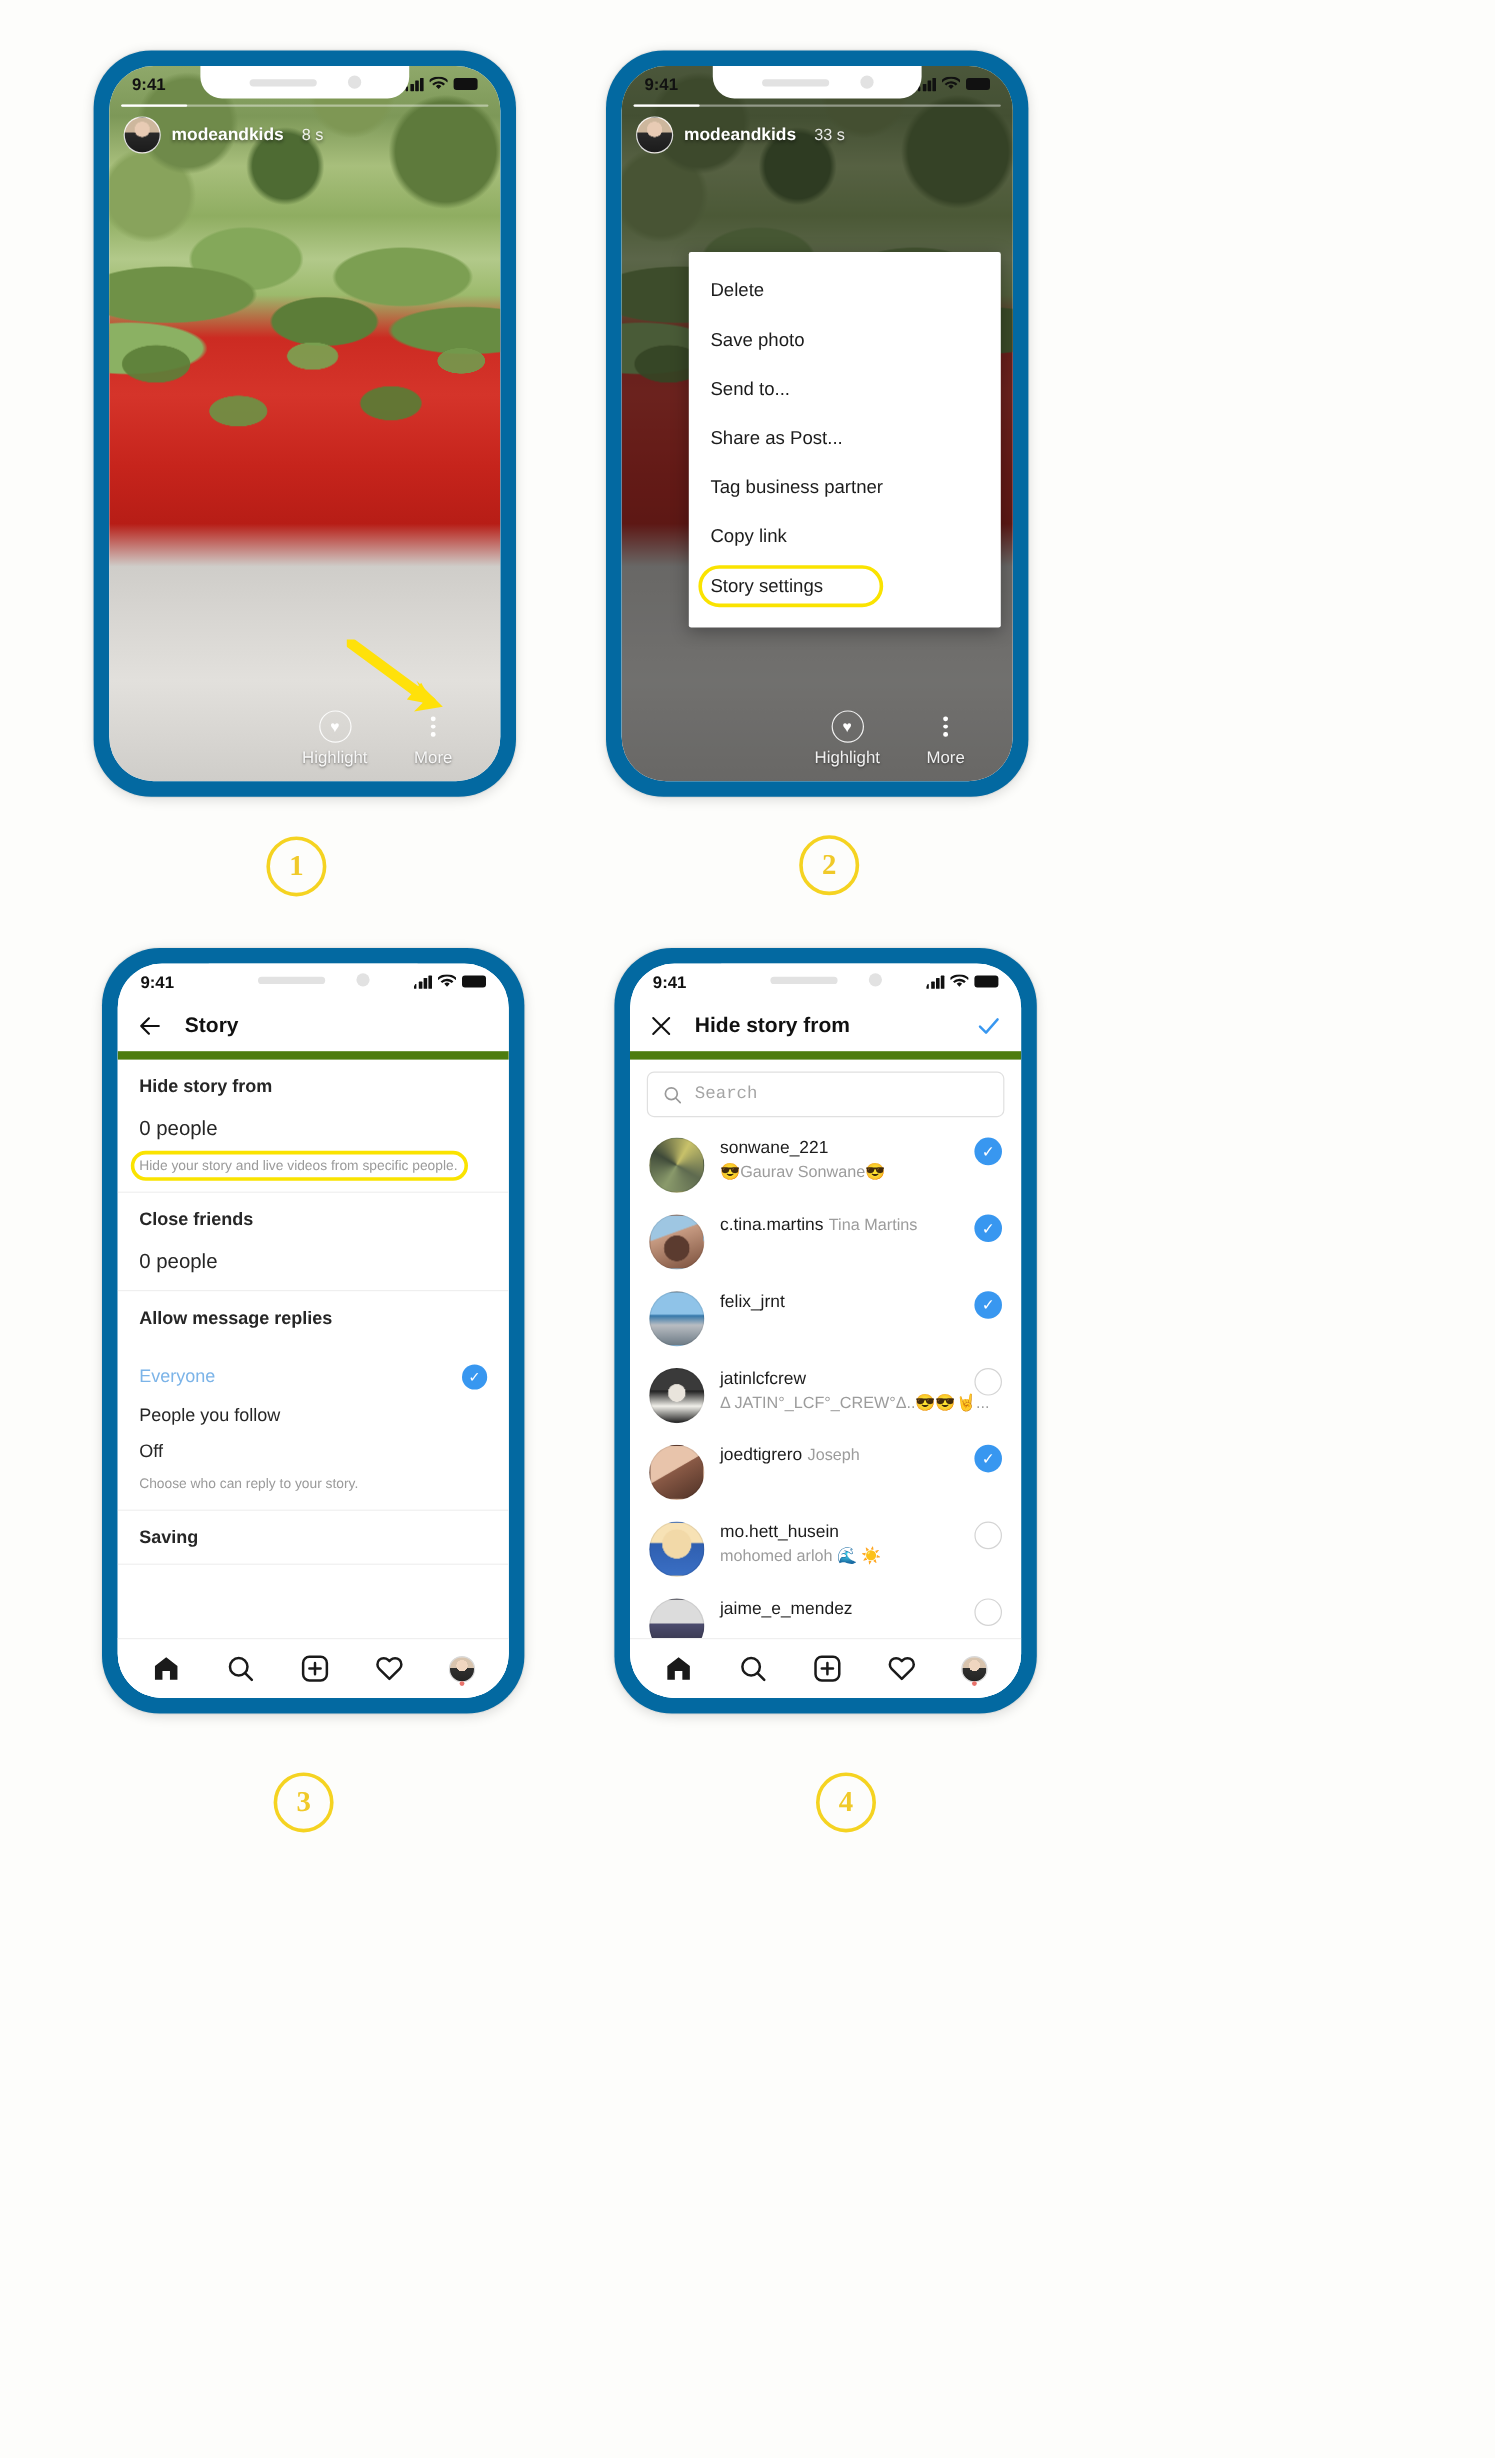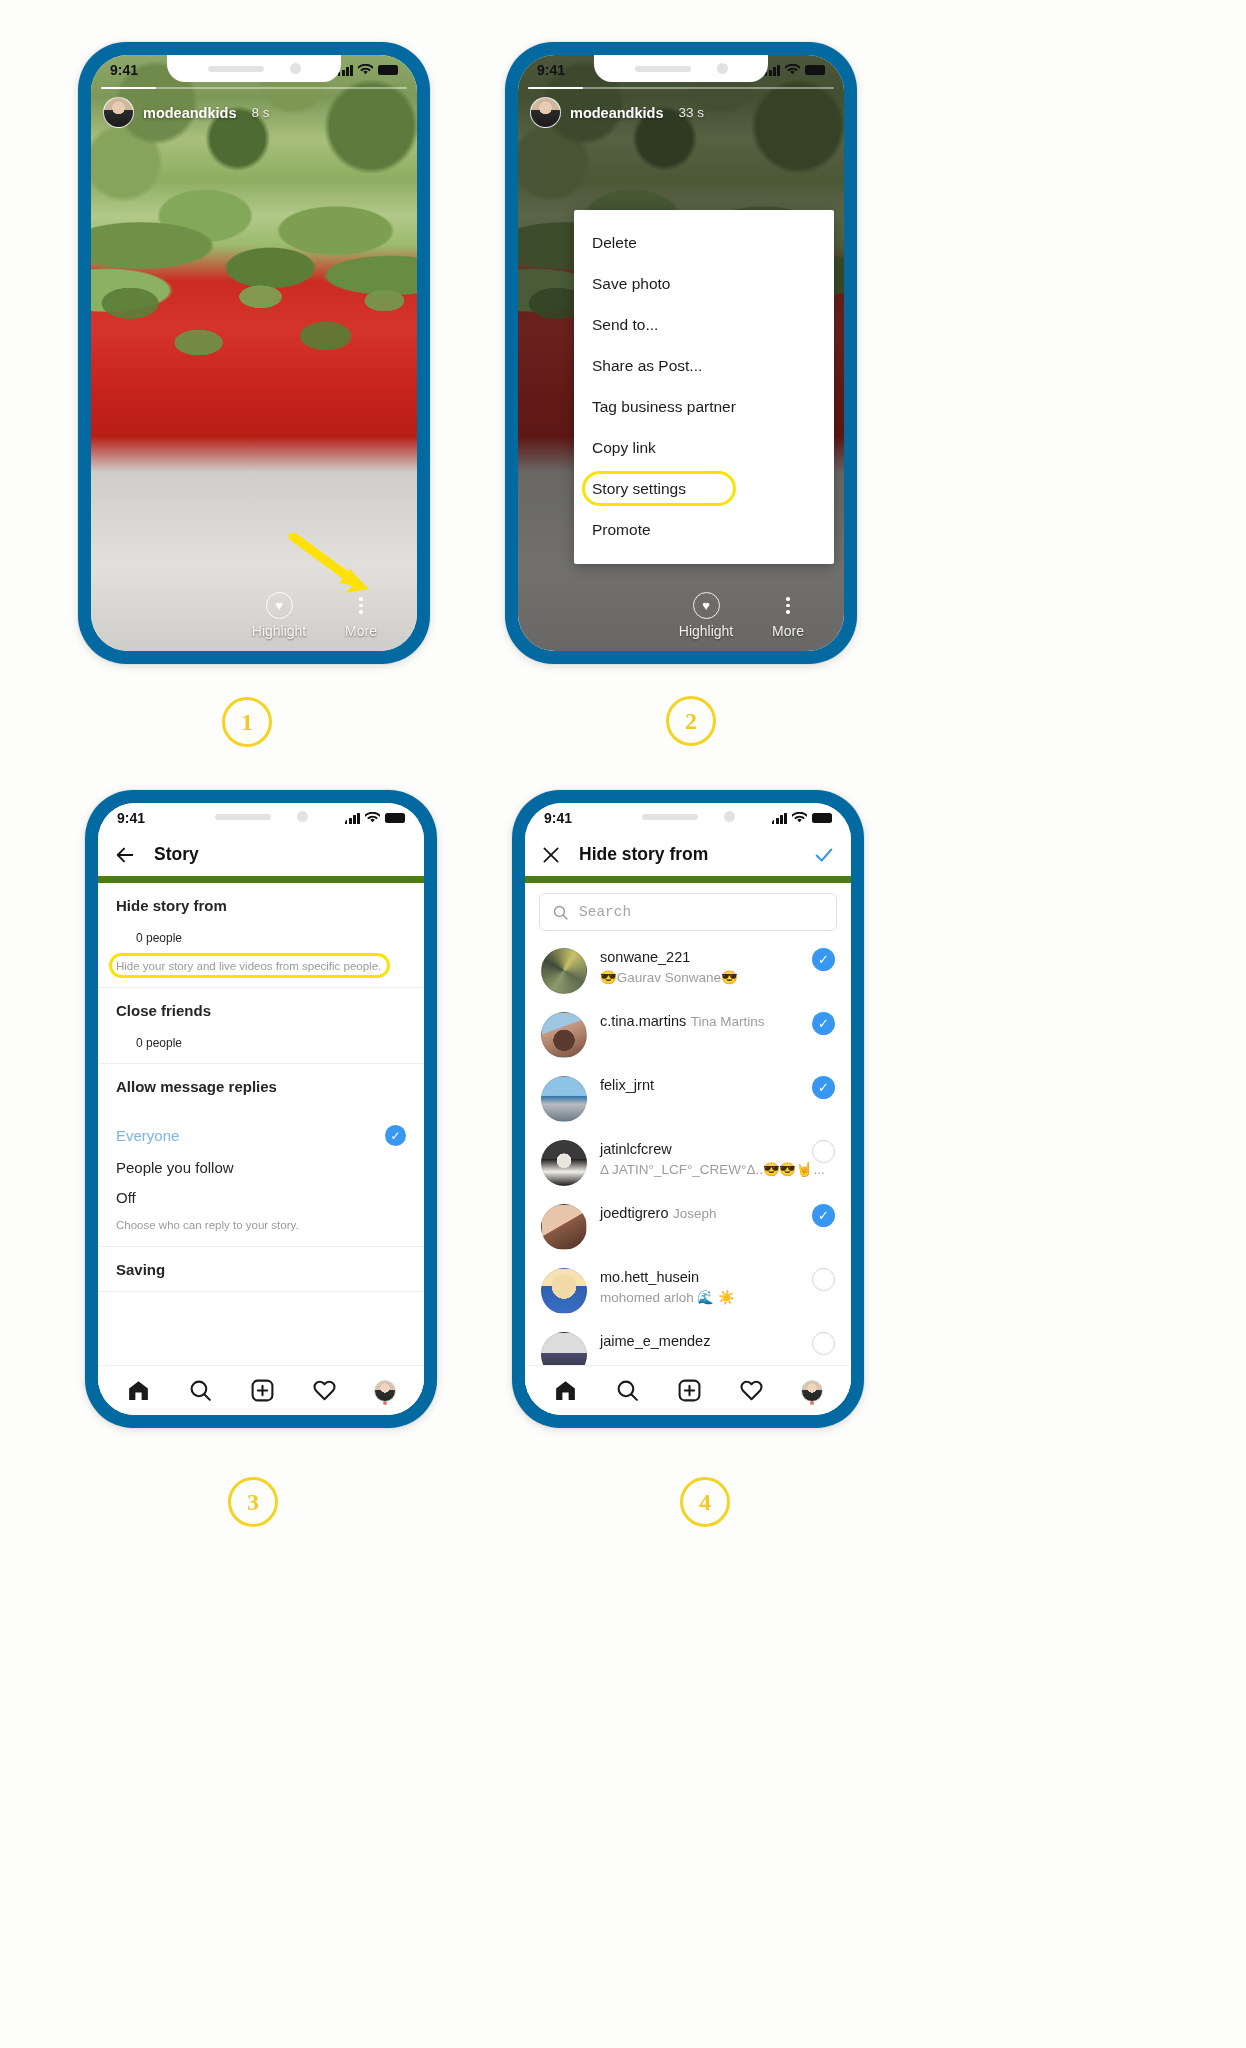--- a/index.html
+++ b/index.html
@@ -215,21 +215,21 @@
   .icon-back { width: 22px; height: 22px; color: #111; }
   .icon-x { width: 20px; height: 20px; color: #111; }
   .icon-check-blue { width: 22px; height: 22px; color: #3897f0; margin-left: auto; }
 
   .settings-body { flex: 1; overflow: hidden; }
   .sec {
     border-bottom: 1px solid #efefef;
     padding: 14px 18px 13px;
   }
   .sec-title { font-size: 15px; font-weight: bold; color: #262626; margin-bottom: 17px; }
-  .sec-value { font-size: 12px; color: #262626; margin-left: 20px; }
+  .sec-value { font-size: 17px; color: #262626; }
   .sec-hint {
     font-size: 11.5px; color: #9a9a9a; margin-top: 15px;
     position: relative; display: inline-block;
   }
   .hint-ring {
     position: absolute; left: -7px; right: -9px; top: -7px; bottom: -6px;
     border: 3.5px solid #fae300; border-radius: 18px;
   }
   .opt-row {
     display: flex; align-items: center; justify-content: space-between;
@@ -431,21 +431,20 @@
           <div class="ctx-item"><span>Delete</span></div>
           <div class="ctx-item"><span>Save photo</span></div>
           <div class="ctx-item"><span>Send to...</span></div>
           <div class="ctx-item"><span>Share as Post...</span></div>
           <div class="ctx-item"><span>Tag business partner</span></div>
           <div class="ctx-item"><span>Copy link</span></div>
           <div class="ctx-item highlight">
             <span class="ctx-ring"></span>
             <span>Story settings</span>
           </div>
-          <div class="ctx-item"><span>Promote</span></div>
         </div>
 
         <div class="story-actions">
           <div class="story-act">
             <span class="act-circle">♥</span>
             <span class="act-label">Highlight</span>
           </div>
           <div class="story-act">
             <span class="act-dots">
                 <i></i>

